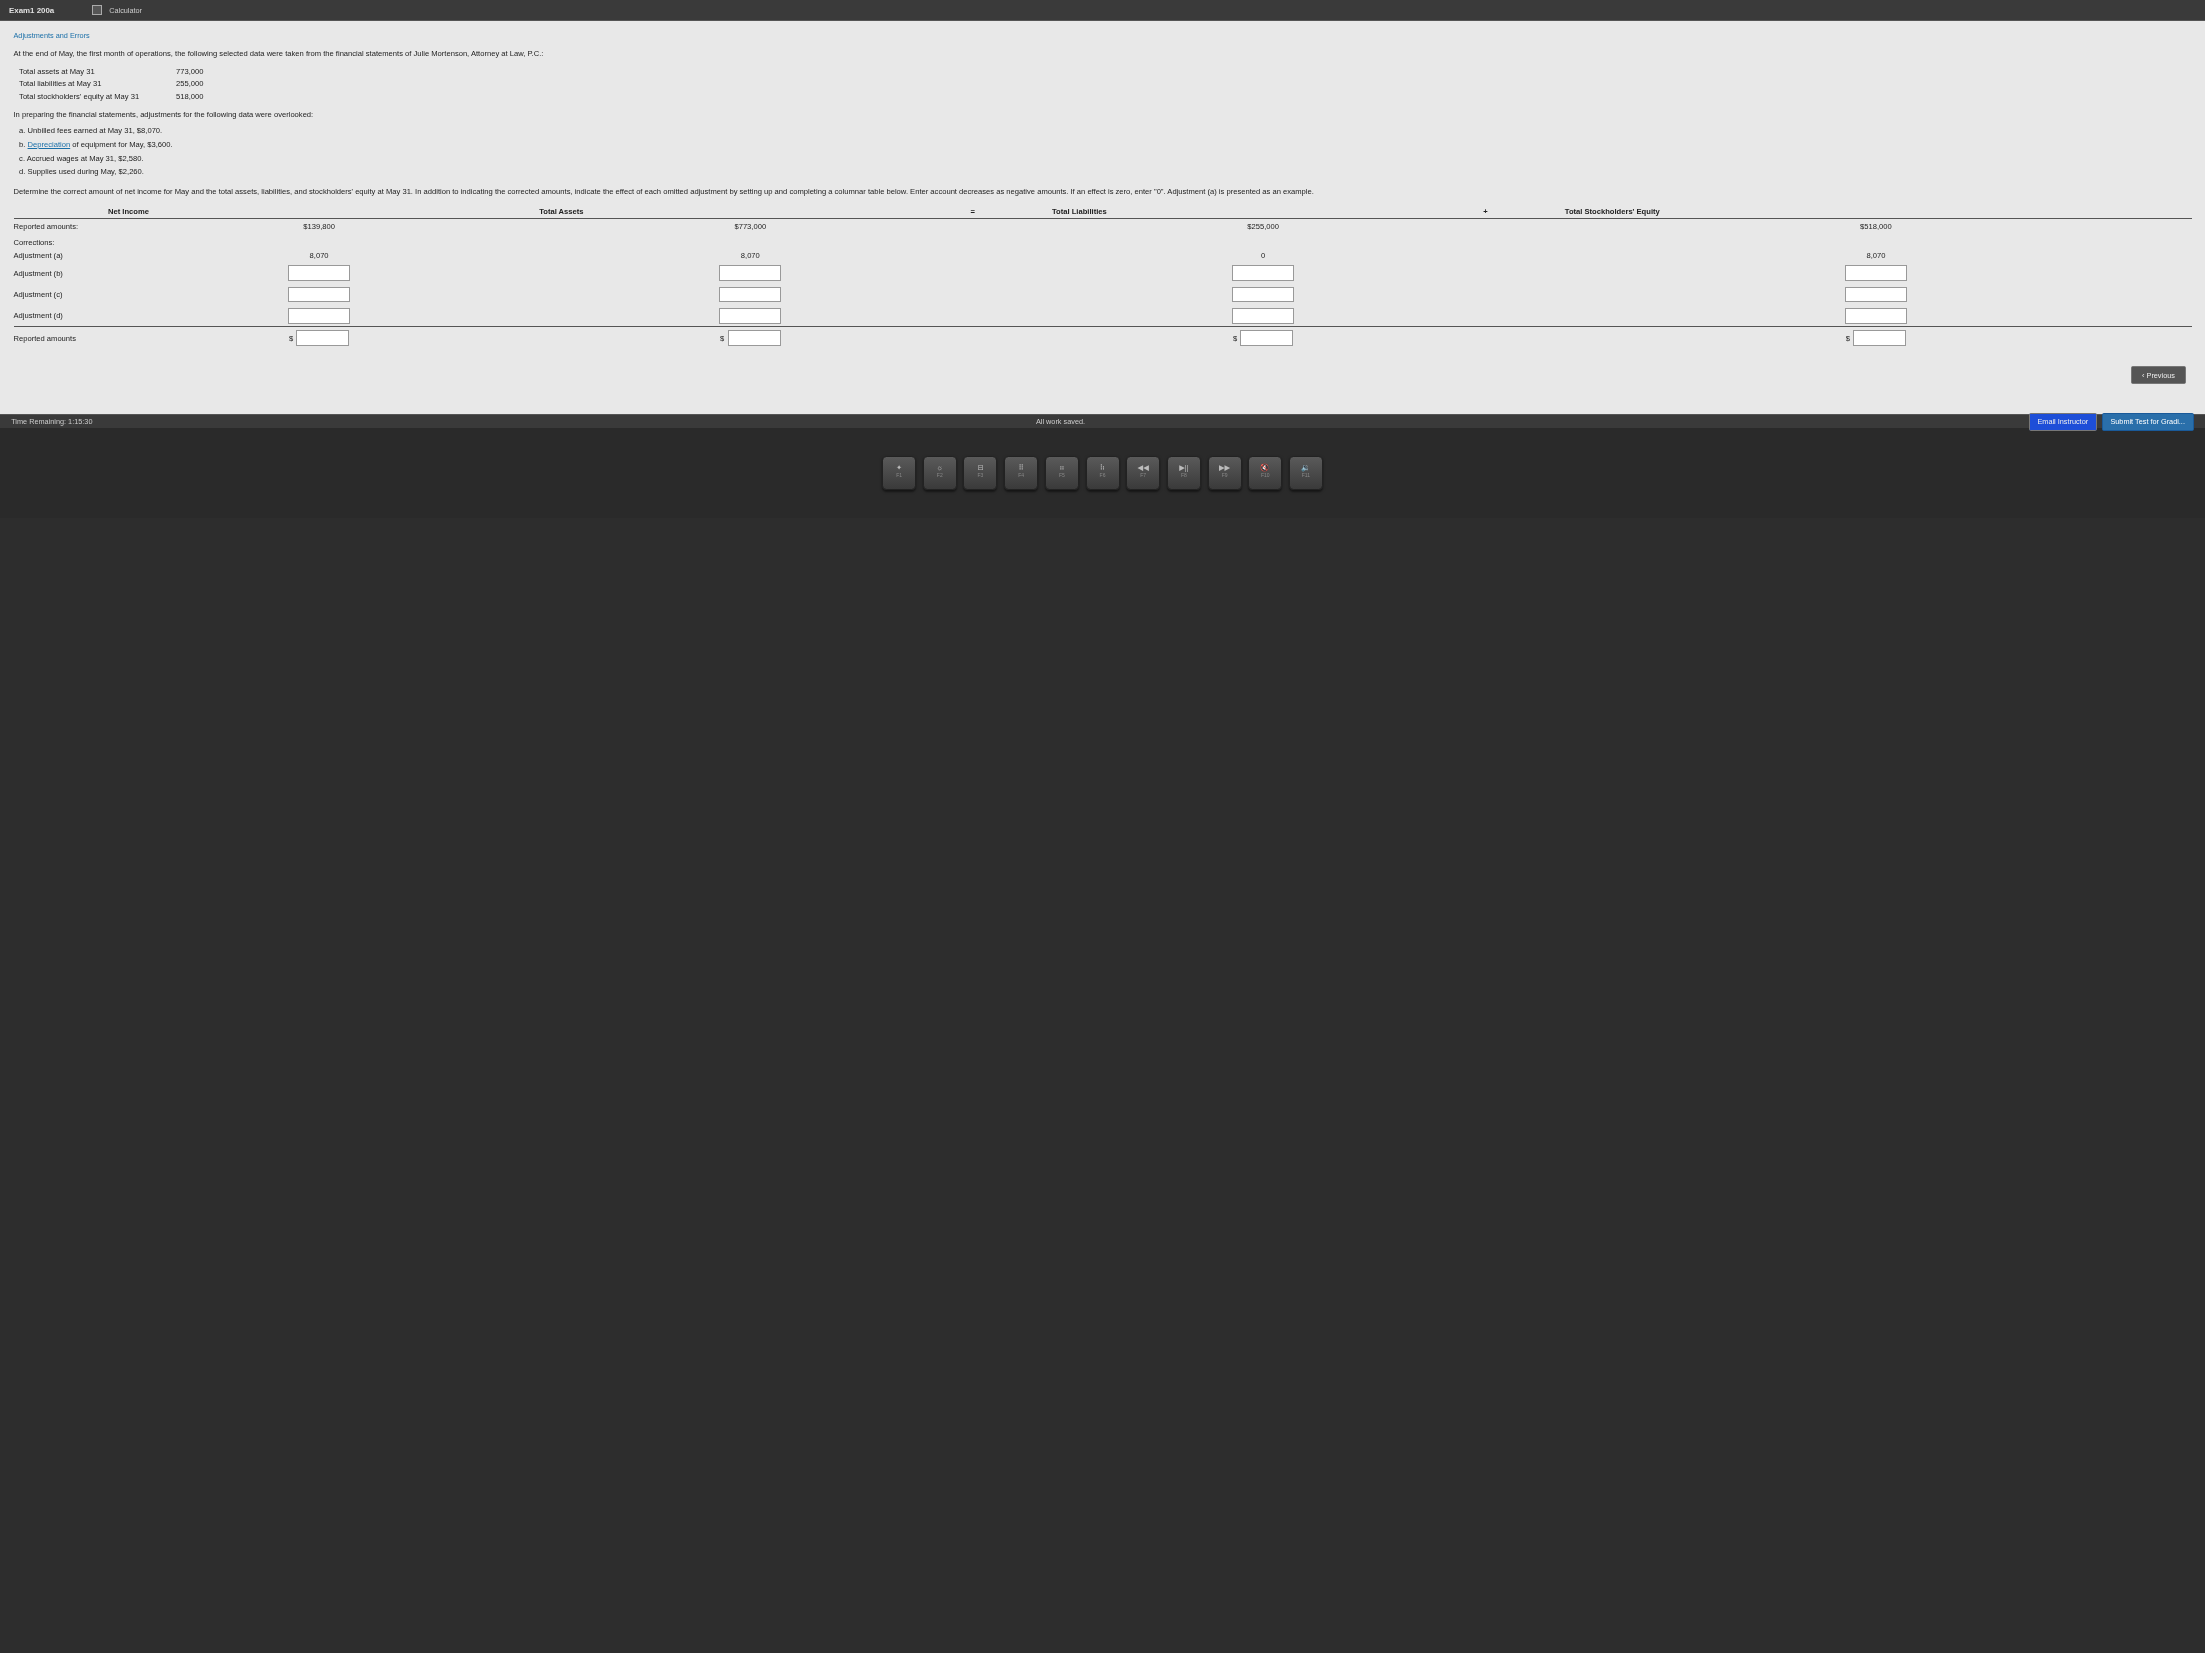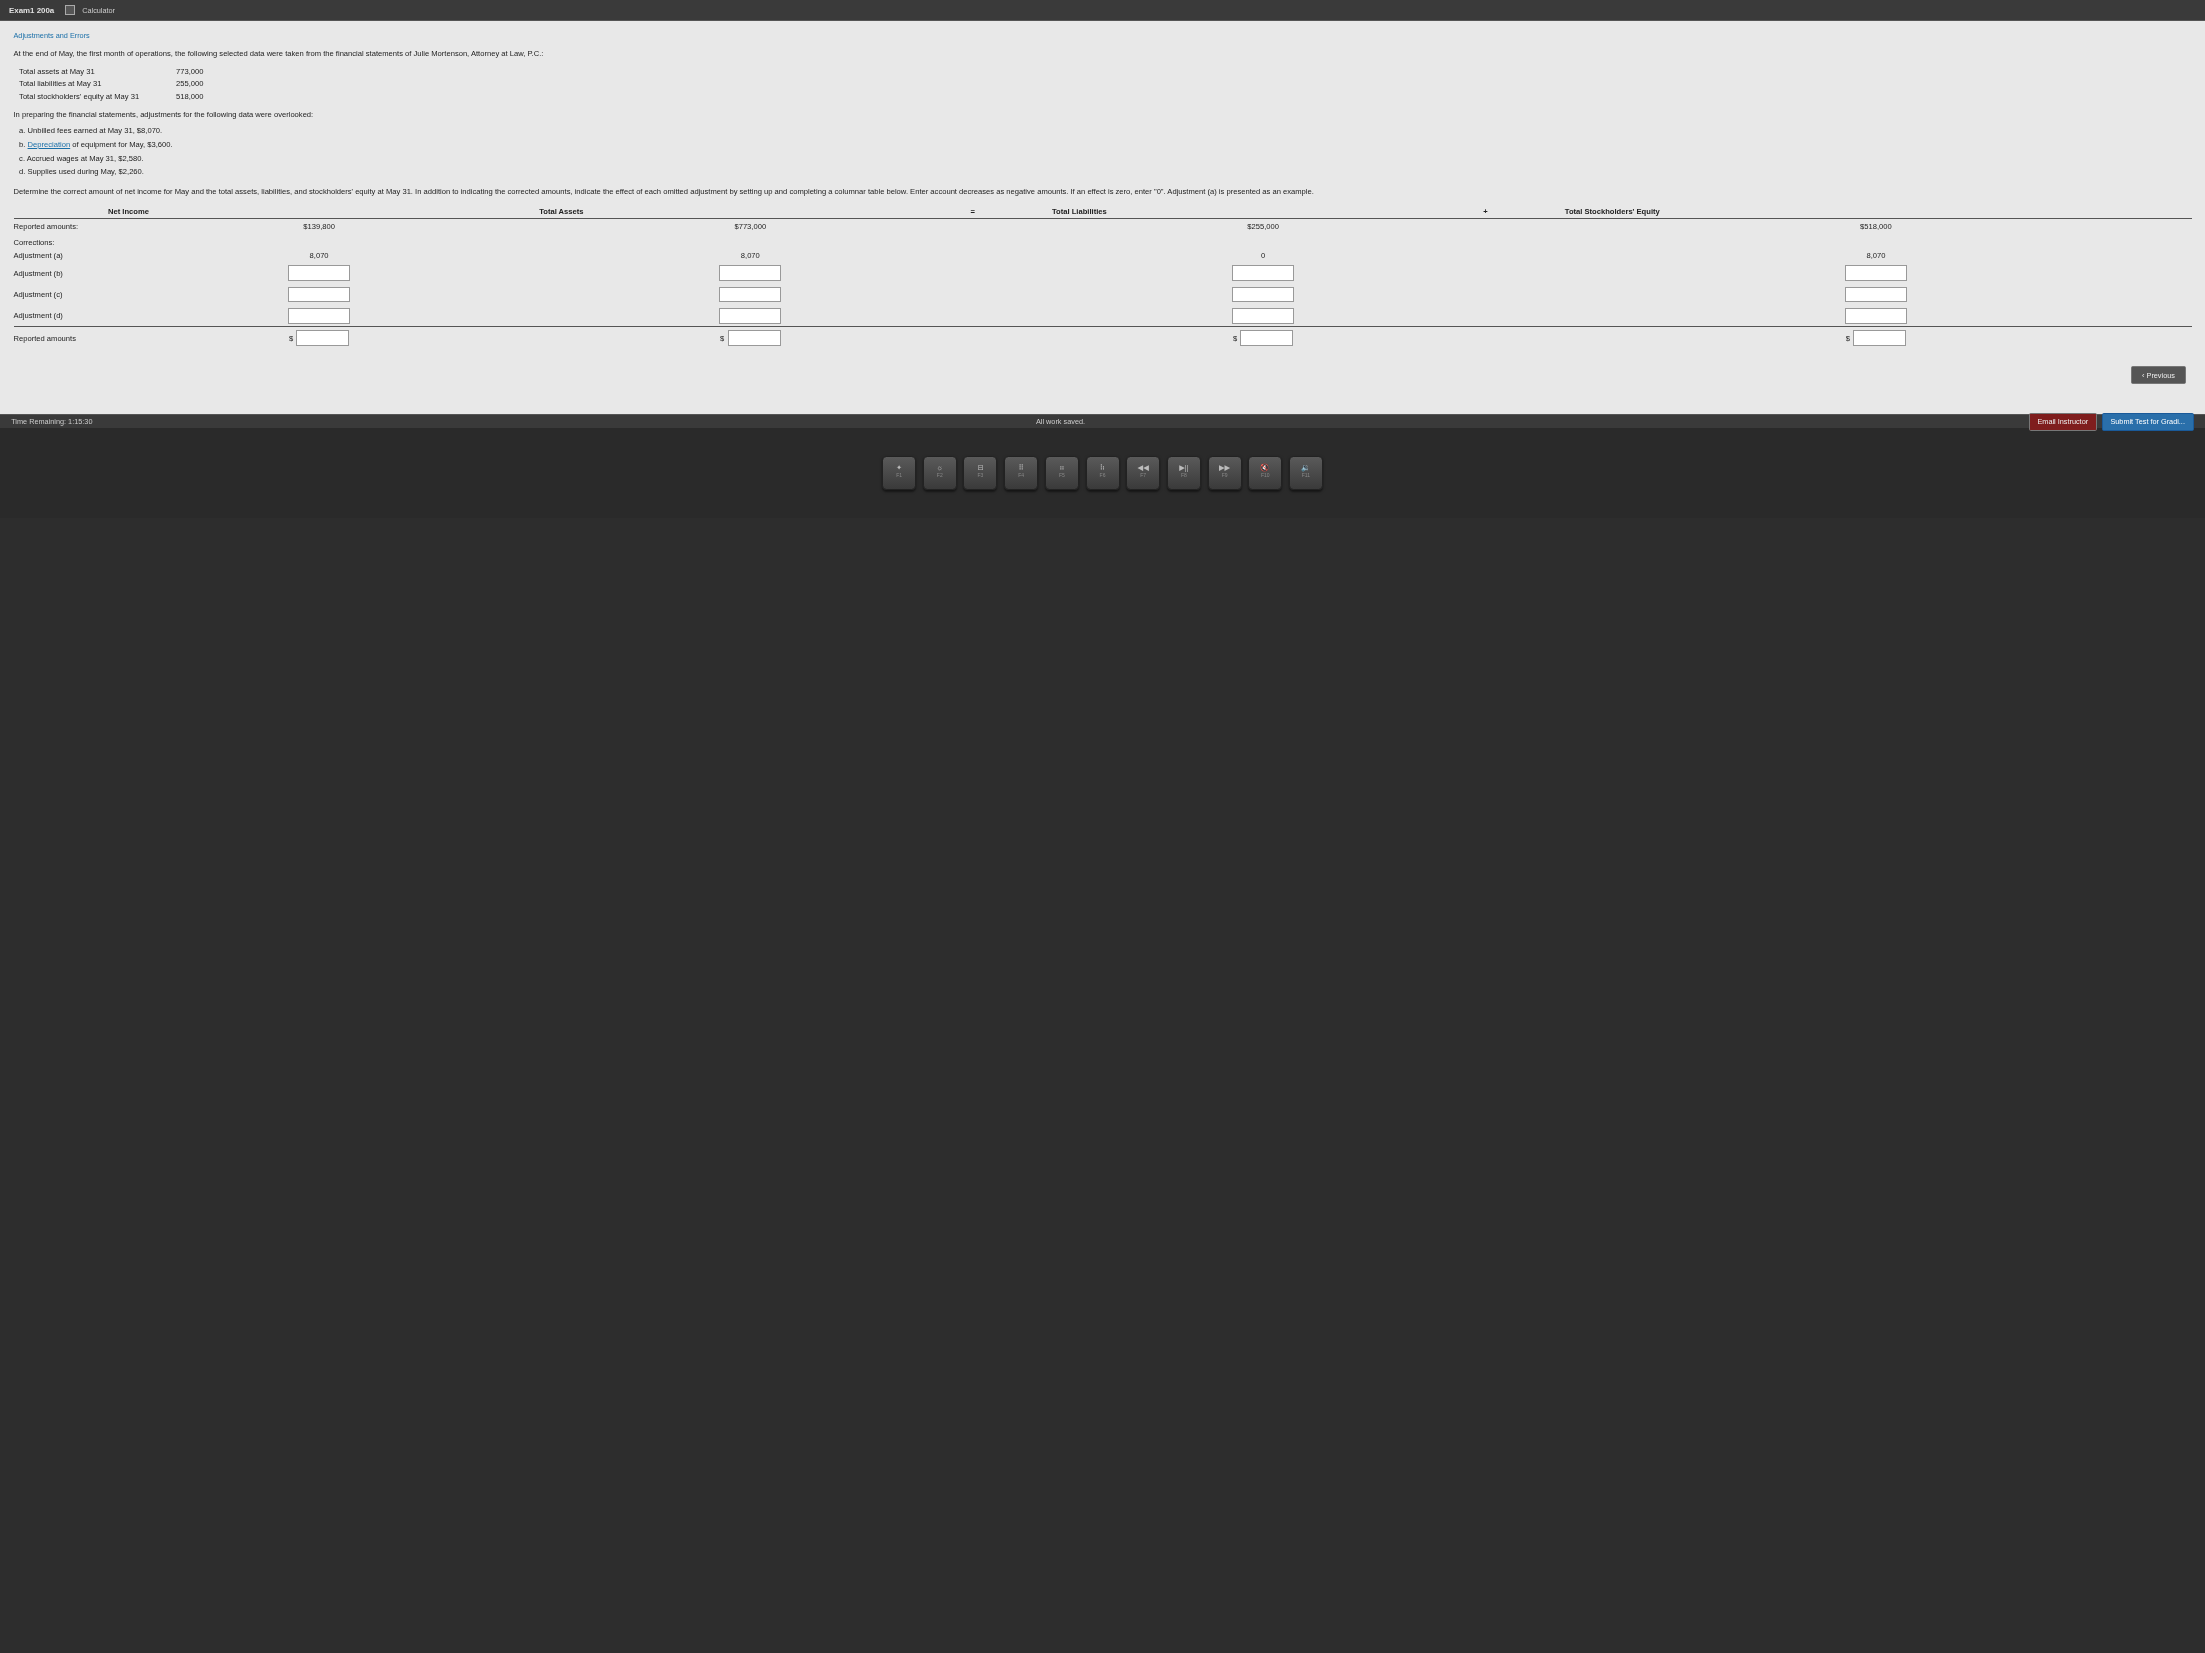--- a/index.html
+++ b/index.html
@@ -16,21 +16,21 @@
       display: flex;
       align-items: center;
       padding: 3.4px 9px;
       height: 21.3px;
       border-bottom: 0.6px solid #555;
     }
     .top-bar-title {
       color: #e0e0e0;
       font-size: 7.9px;
       font-weight: bold;
-      margin-right: 11px;
+      margin-right: 38px;
     }
     .calculator-btn {
       display: flex;
       align-items: center;
       gap: 7px;
       color: #ccc;
       font-size: 7.3px;
       background: none;
       border: none;
       cursor: pointer;
@@ -174,21 +174,21 @@
     }
     .all-work-saved {
       color: #ccc;
       font-size: 7.3px;
     }
     .bottom-buttons {
       display: flex;
       gap: 4.5px;
     }
     .btn-email {
-      background: #7f1d1d;
+      background: #1d4ed8;
       color: #eee;
       border: 0.6px solid #777;
       padding: 3.4px 7.9px;
       font-size: 7.3px;
       cursor: pointer;
       border-radius: 1.7px;
     }
     .btn-submit {
       background: #2a6faa;
       color: #fff;

